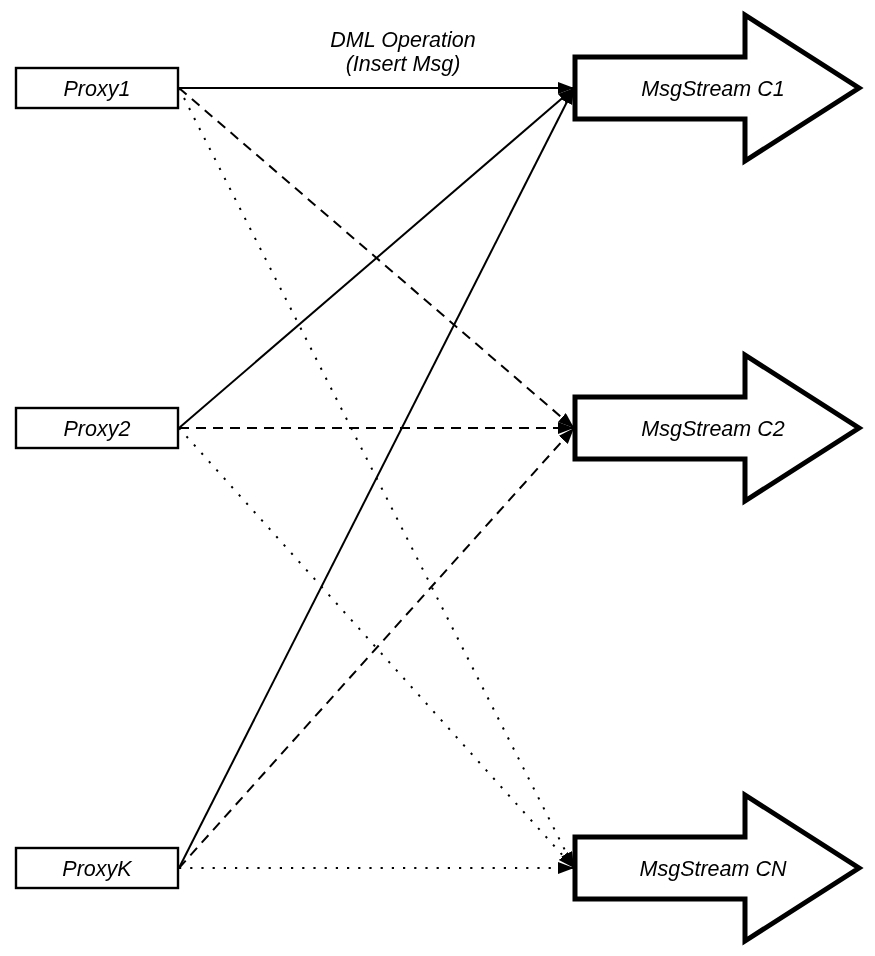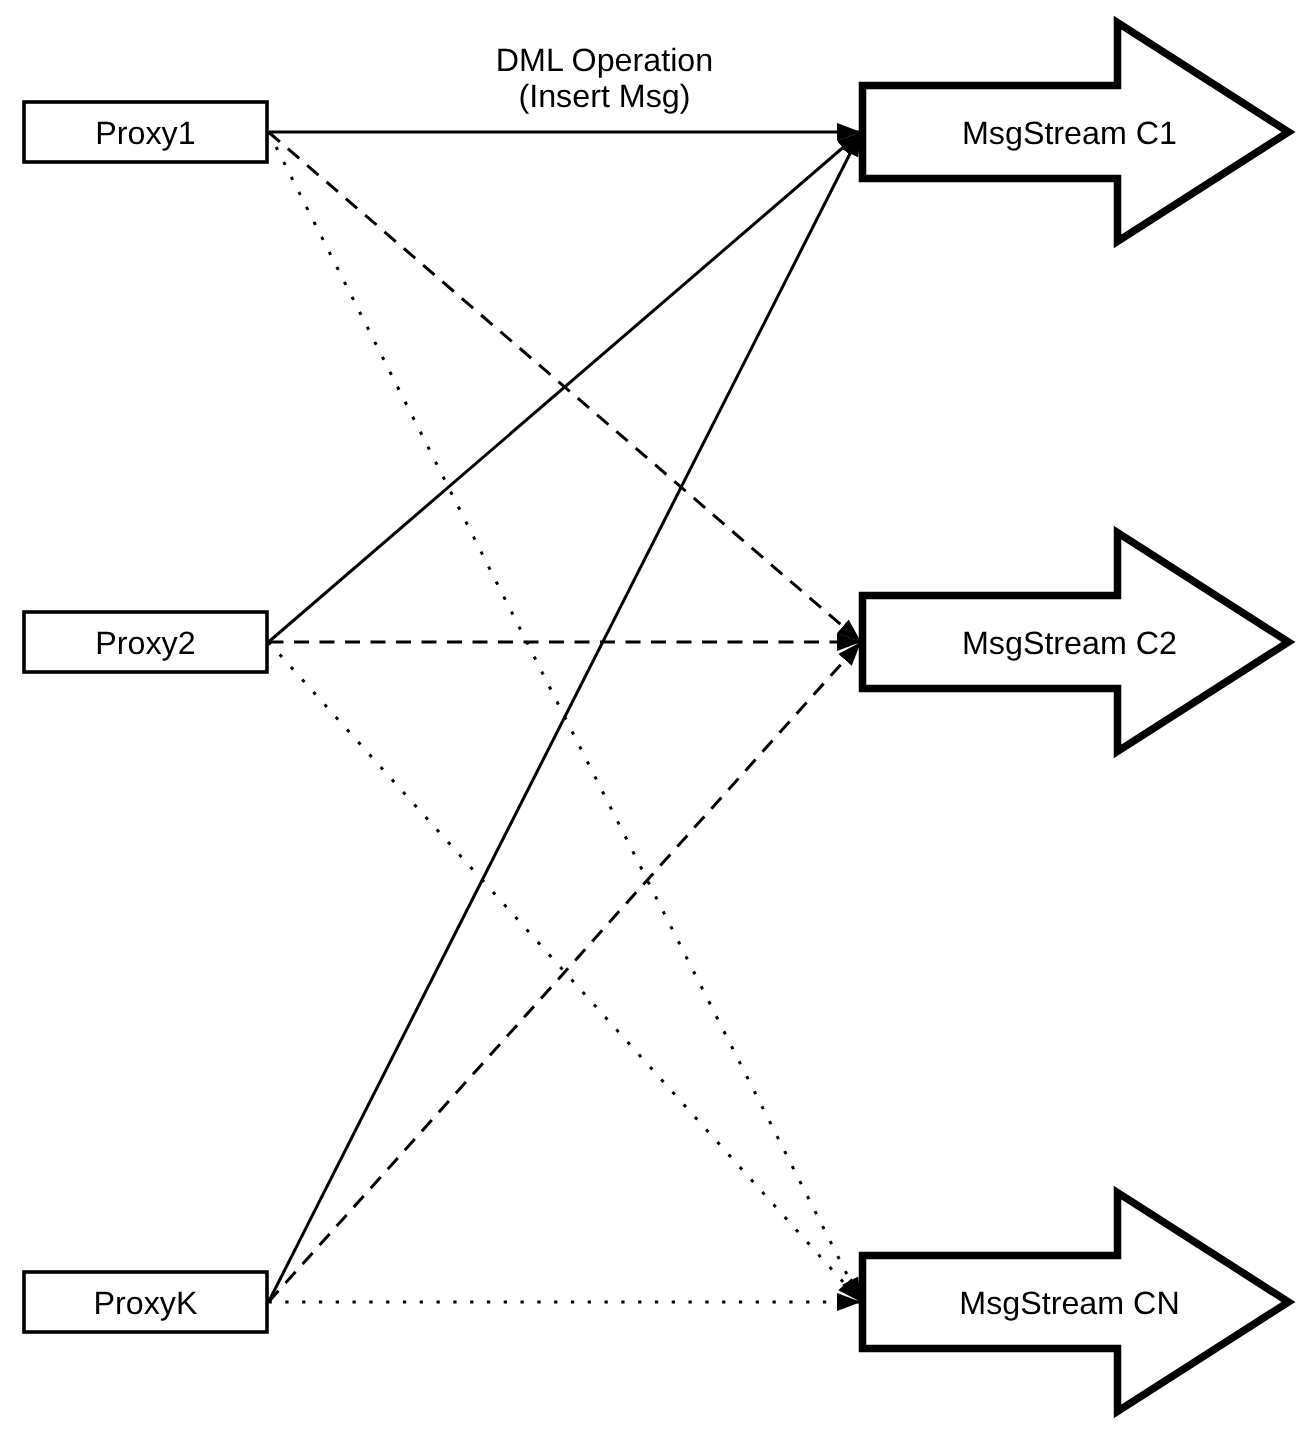--- a/index.html
+++ b/index.html
@@ -6,20 +6,21 @@
     margin: 0;
     padding: 0;
     background: #ffffff;
   }
   .canvas {
     position: relative;
     width: 798px;
     height: 956px;
     background: #ffffff;
     font-family: "Liberation Sans", sans-serif;
+    font-style: italic;
   }
   svg { display: block; }
   text {
     fill: #000000;
     font-family: "Liberation Sans", sans-serif;
   }
   .title-label  { font-size: 21.5px; }
   .node-label   { font-size: 21.5px; }
   .stream-label { font-size: 21.5px; }
   .proxy-rect {

